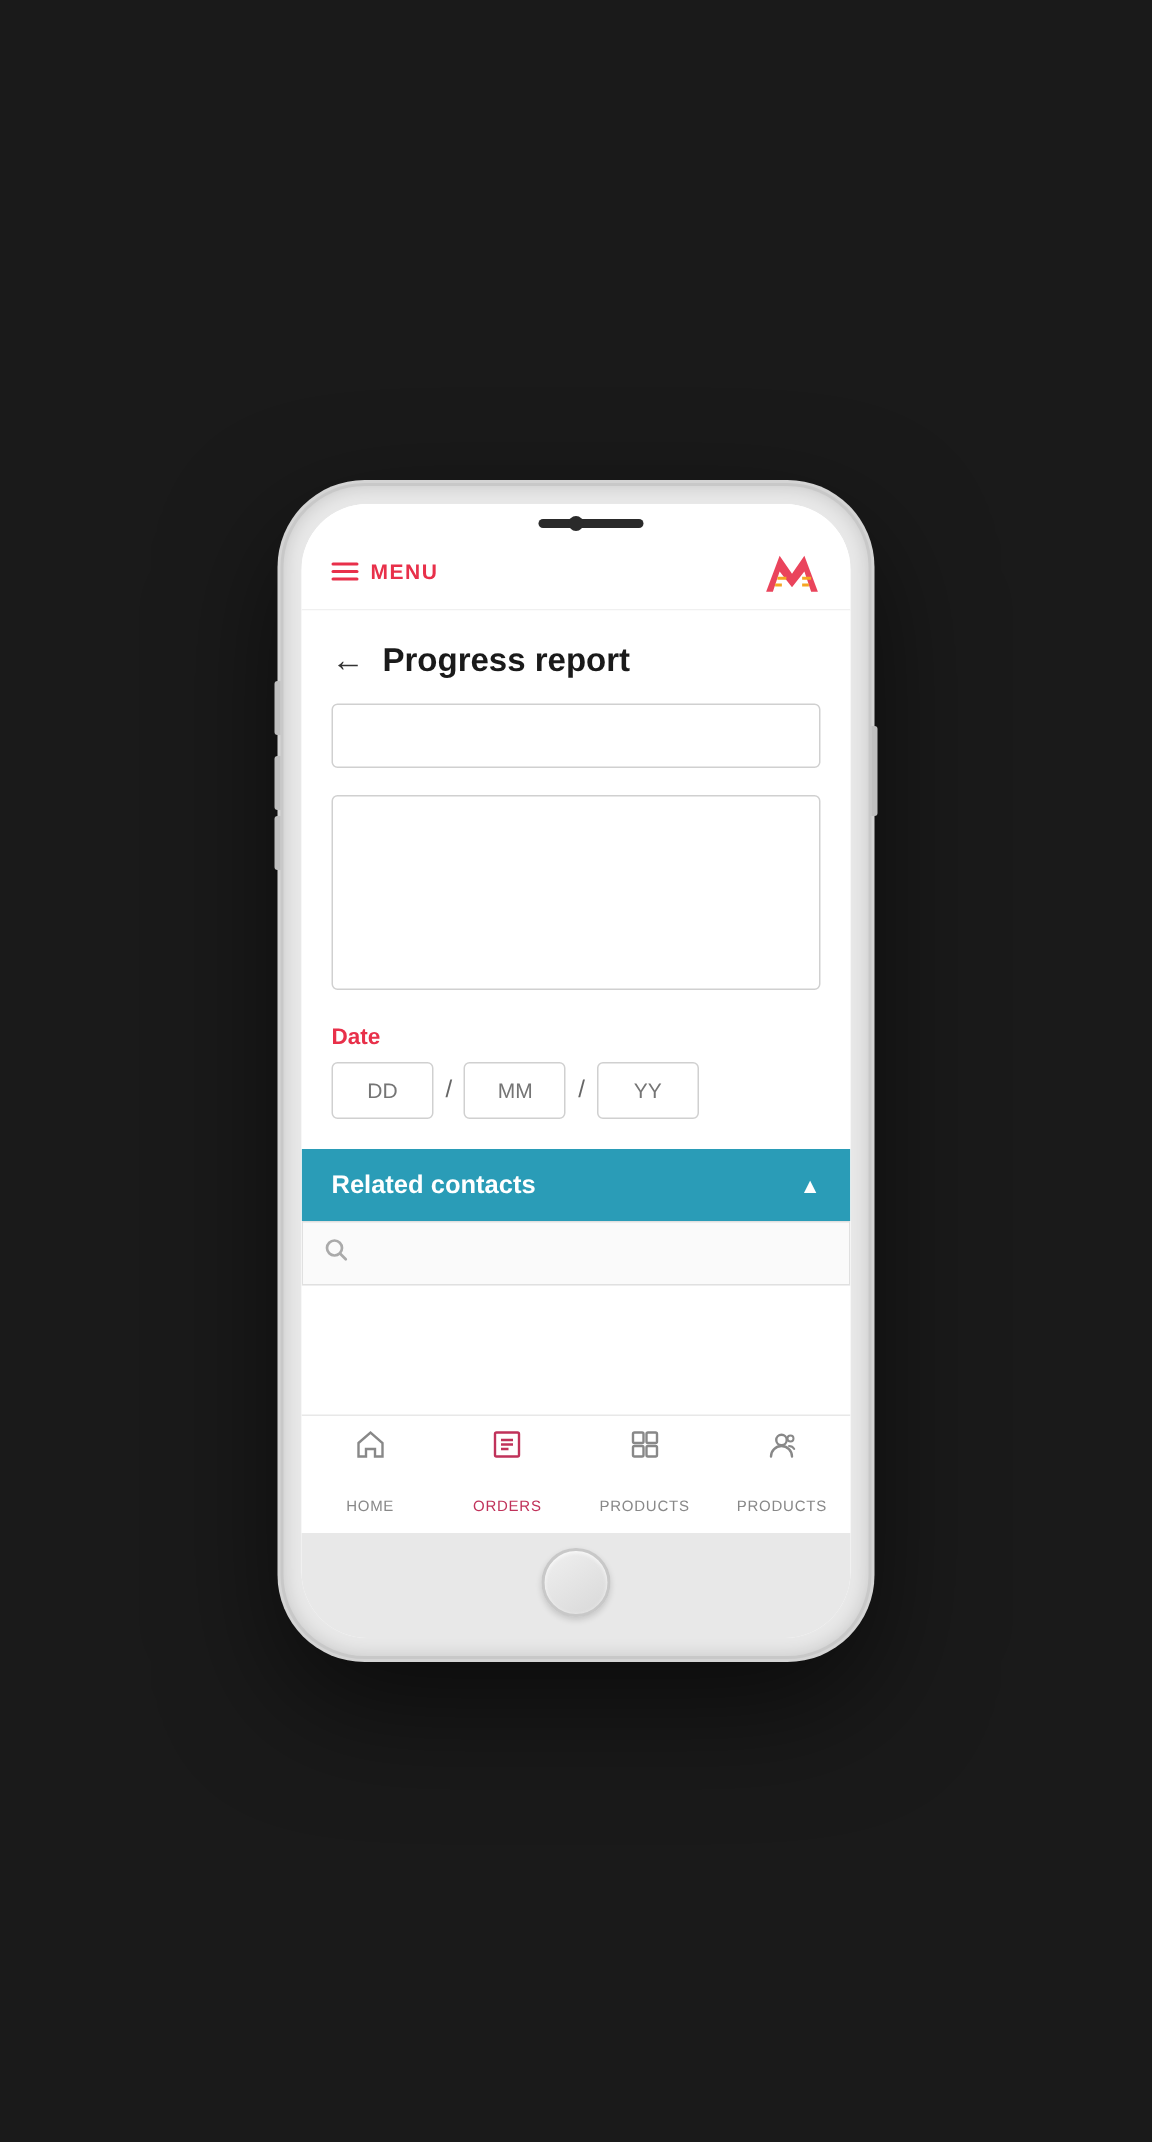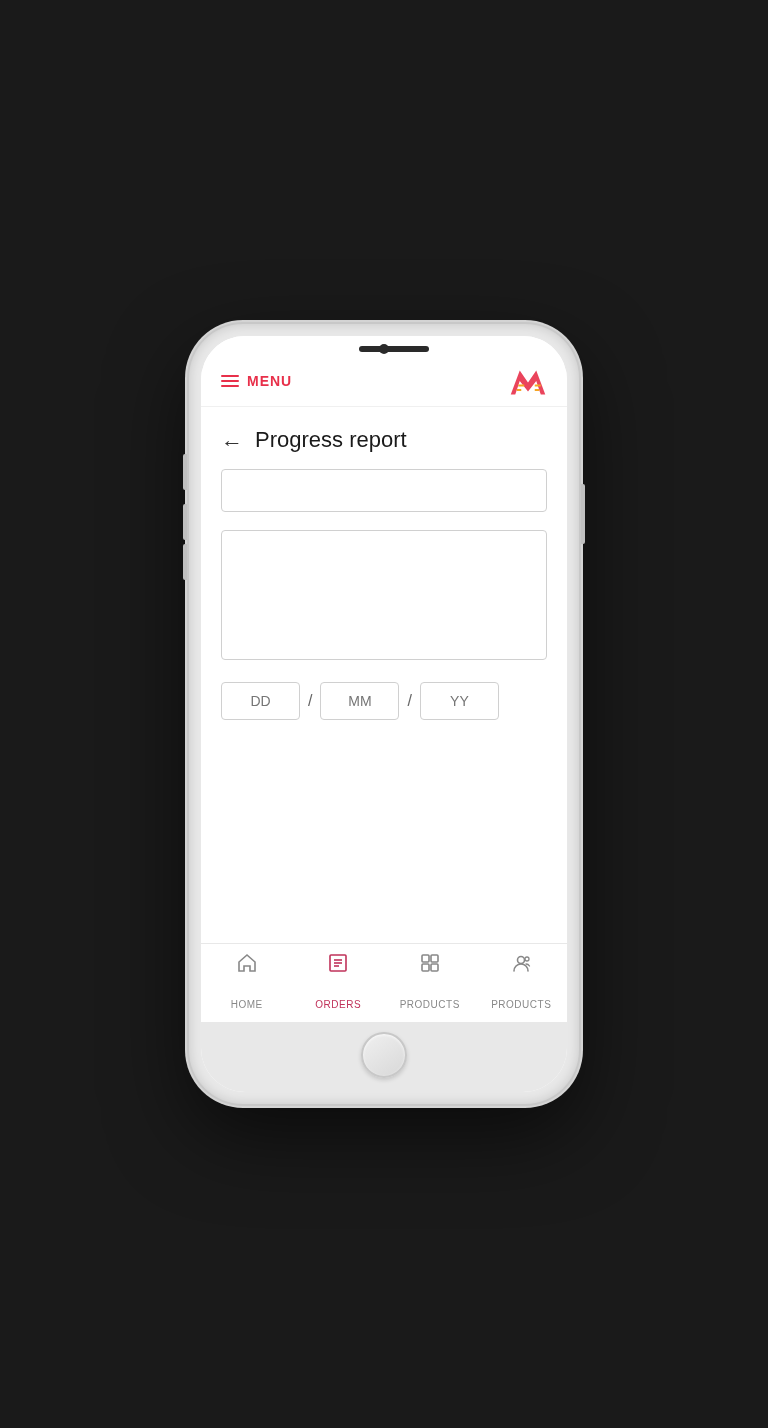--- a/index.html
+++ b/index.html
@@ -154,21 +154,21 @@
 
     .back-btn {
       font-size: 22px;
       color: #333;
       cursor: pointer;
       line-height: 1;
     }
 
     .page-title {
       font-size: 22px;
-      font-weight: 400;
+      font-weight: 700;
       color: #1a1a1a;
     }
 
     
     .form-section {
       padding: 0 20px;
     }
 
     .field-label {
       color: #e8304a;
@@ -205,21 +205,21 @@
 
     
     .date-row {
       display: flex;
       align-items: center;
       gap: 8px;
       margin-bottom: 20px;
     }
 
     .date-field {
-      width: 79px;
+      width: 68px;
       border: 1.5px solid #d0d0d0;
       border-radius: 4px;
       padding: 10px 8px;
       font-size: 14px;
       color: #aaa;
       text-align: center;
       background: #fff;
       outline: none;
     }
 
@@ -373,30 +373,46 @@
 
       <div class="form-section">
 
         
         <input class="text-input" type="text" placeholder="" style="">
 
         
         <textarea class="textarea-input" placeholder="" style=""></textarea>
 
         
+        <div class="field-label">Date</div>
         <div class="date-row">
           <input class="date-field" type="text" placeholder="DD" style="">
           <span class="date-separator">/</span>
           <input class="date-field" type="text" placeholder="MM" style="">
           <span class="date-separator">/</span>
           <input class="date-field" type="text" placeholder="YY" style="">
         </div>
 
       </div>
 
+      <div>
+        <div class="related-contacts-header">
+          <span class="related-contacts-title">Related contacts</span>
+          <span class="chevron-up">▲</span>
+        </div>
+        <div class="search-bar">
+          <span class="search-icon-wrap">
+            <svg width="16" height="16" viewBox="0 0 16 16" fill="none" xmlns="http://www.w3.org/2000/svg">
+              <circle cx="7" cy="7" r="5" stroke="#aaa" stroke-width="1.8"></circle>
+              <line x1="11" y1="11" x2="14.5" y2="14.5" stroke="#aaa" stroke-width="1.8" stroke-linecap="round"></line>
+            </svg>
+          </span>
+          <input class="search-input" type="text" placeholder="" style="">
+        </div>
+      </div>
 
     </div>
 
     <div class="bottom-nav">
 
       <div class="nav-item">
         <span class="nav-icon">
           <svg width="22" height="22" viewBox="0 0 22 22" fill="none" xmlns="http://www.w3.org/2000/svg">
             <path d="M3 10L11 3L19 10V19H14V14H8V19H3V10Z" stroke="#888" stroke-width="1.6" fill="none"></path>
           </svg>

